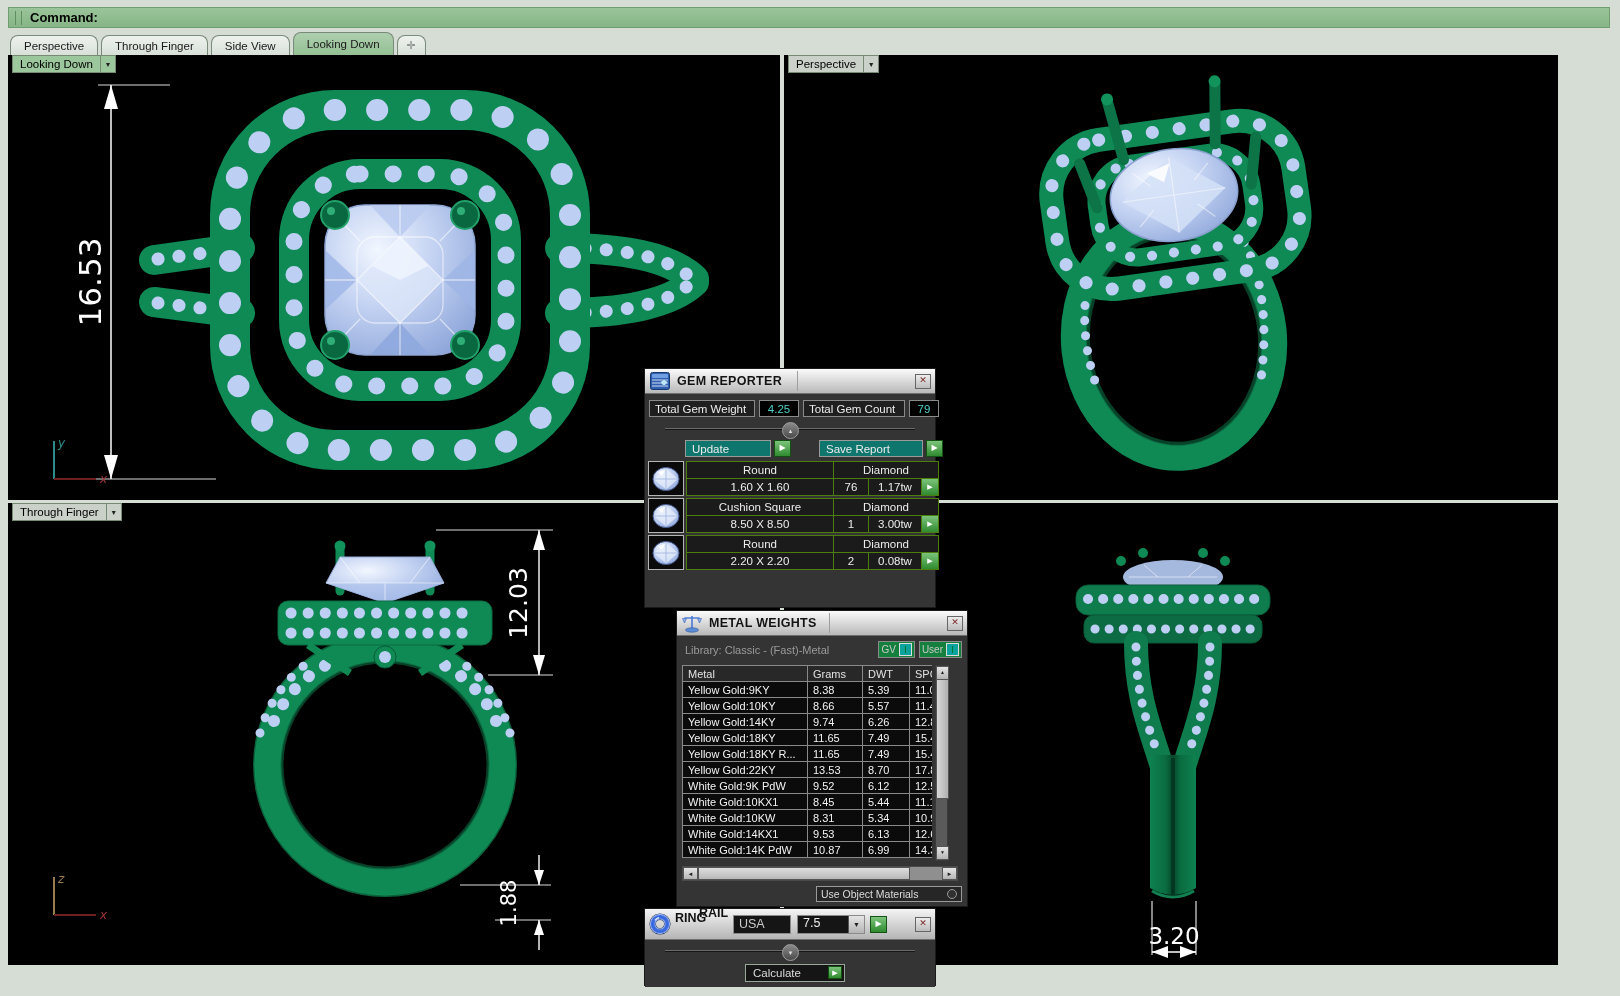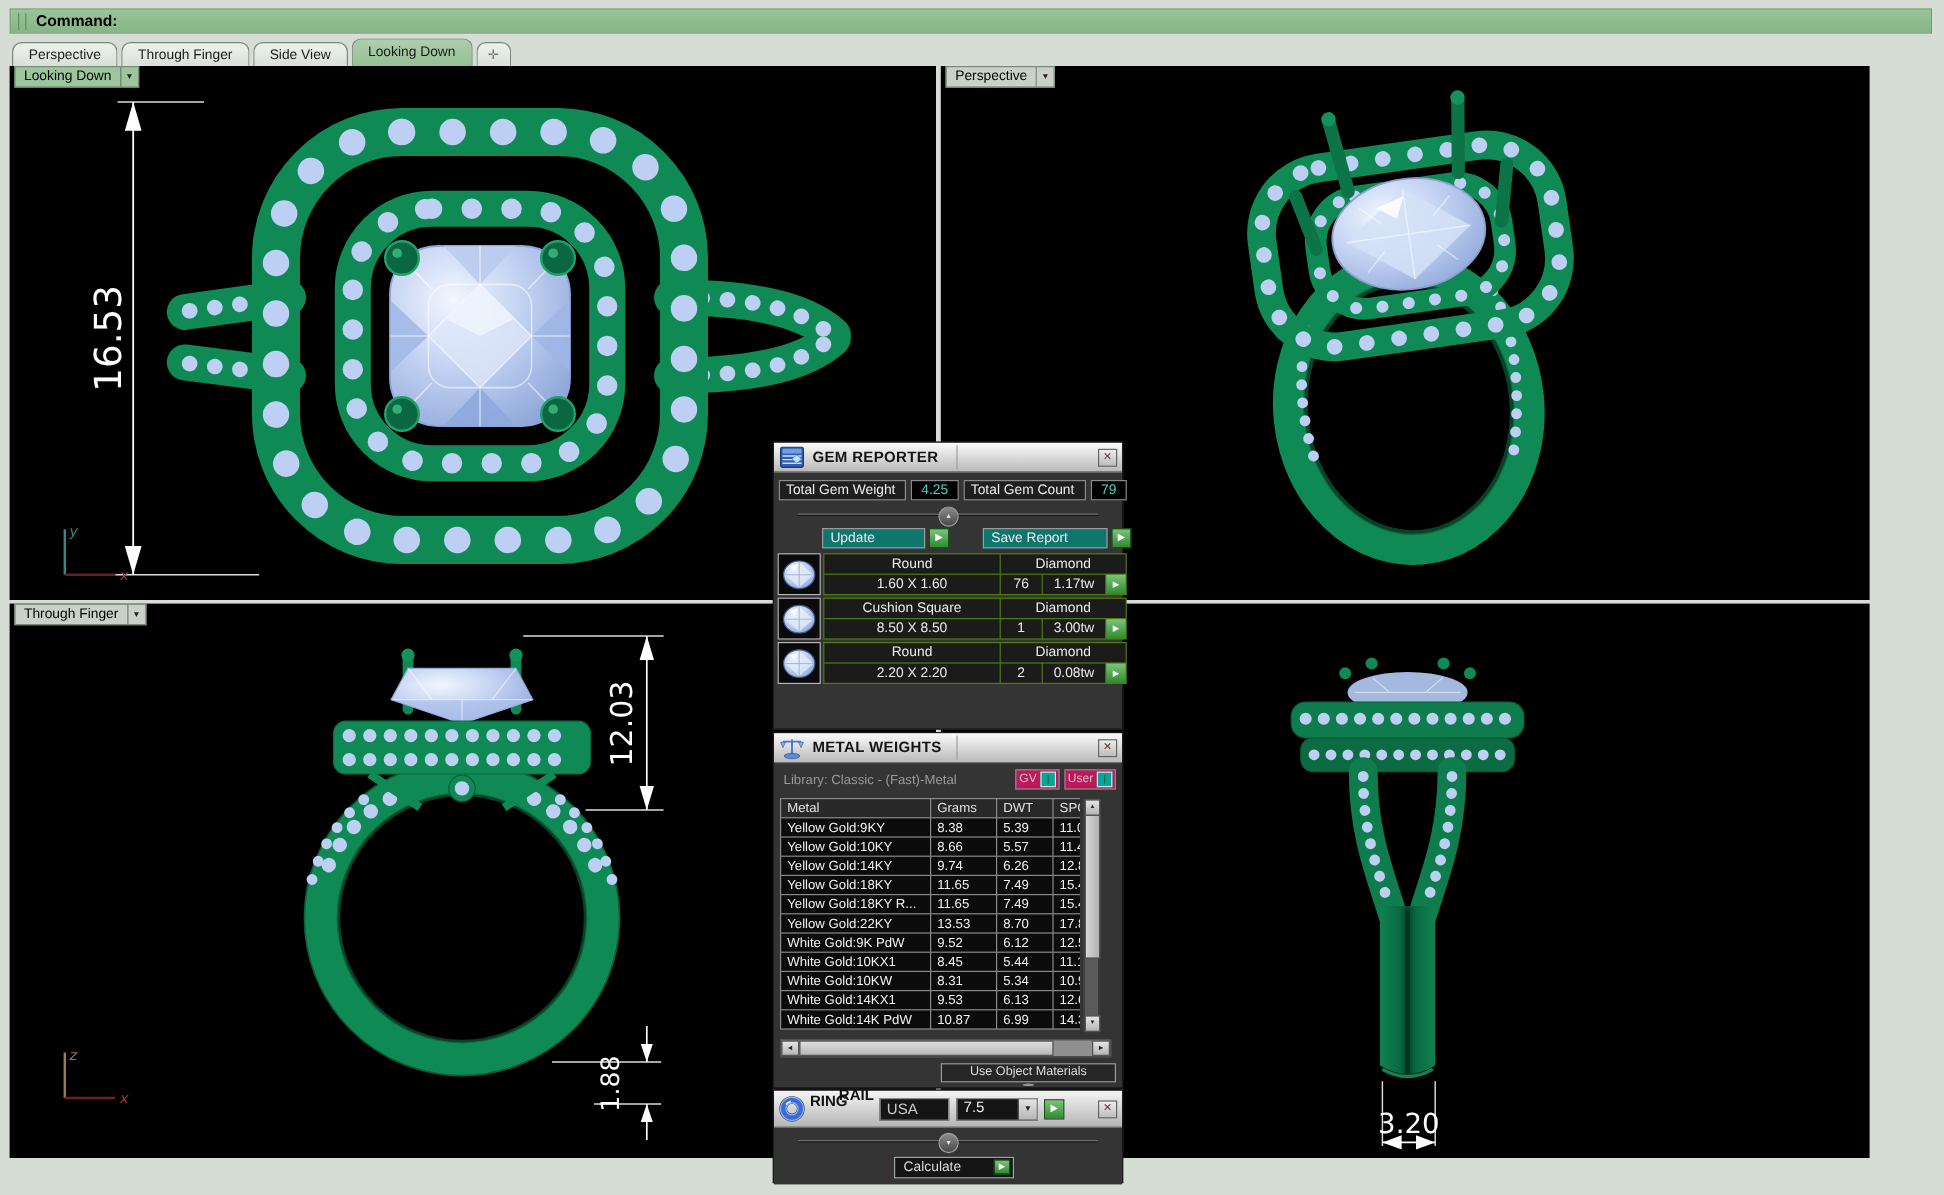--- a/index.html
+++ b/index.html
@@ -24,21 +24,21 @@
   #vp4{left:784px;top:503px;width:774px;height:462px;}
   .vp svg{display:block;}
   .vp-label{position:absolute;top:0;left:4px;display:flex;height:18px;font-size:11.5px;color:#000;}
   .vl-text{border:1px solid #768a76;padding:0 7px;display:flex;align-items:center;}
   .vl-dd{width:14px;border:1px solid #768a76;border-left:none;display:flex;align-items:center;justify-content:center;font-size:7px;color:#222;}
   .green .vl-text,.green .vl-dd, .vl-text.green,.vl-dd.green{background:#9cc79c;}
   .gray .vl-text,.gray .vl-dd{background:#c9d1c9;}
   
   .panel{position:absolute;background:#343434;border:1px solid #1a1a1a;box-sizing:border-box;}
   #gem-reporter{left:644px;top:368px;width:292px;height:240px;}
-  #metal-weights{left:644px;top:610px;width:292px;height:297px;}
+  #metal-weights{left:676px;top:610px;width:292px;height:297px;}
   #ring-rail{left:644px;top:908px;width:292px;height:78px;}
   .ptitle{position:relative;height:24px;background:linear-gradient(#fbfbfb,#b9b9b9);
     border-bottom:1px solid #6e6e6e;display:flex;align-items:center;padding:0 4px;}
   .ptitle::after{content:"";position:absolute;left:152px;top:2px;bottom:2px;width:1px;background:#9f9f9f;}
   .ptext{font-weight:bold;font-size:12.5px;color:#141414;margin-left:6px;letter-spacing:.3px;}
   .picon{width:22px;height:20px;display:flex;align-items:center;justify-content:center;}
   .xbtn{width:14px;height:13px;margin-left:auto;background:linear-gradient(#ececec,#bdbdbd);border:1px solid #666;
     color:#7b2b2b;font-size:9px;line-height:11px;text-align:center;font-weight:bold;z-index:2;}
   .cell{height:17px;box-sizing:border-box;border:1px solid #8a8a8a;display:flex;align-items:center;font-size:11.5px;}
   .lbl{background:#1f1f1f;color:#ececec;padding-left:5px;}
@@ -63,41 +63,41 @@
   .gthumb{width:36px;height:35px;border:1px solid #b5b5b5;background:#0a0a0a;box-sizing:border-box;
     display:flex;align-items:center;justify-content:center;}
   .ggrid{display:grid;grid-template-columns:146px 34px 52px 16px;grid-auto-rows:16px;gap:1px;
     background:#4d7c0f;padding:1px;height:35px;box-sizing:border-box;}
   .gc{background:#1b1b1b;color:#ececec;font-size:11.5px;display:flex;align-items:center;justify-content:center;}
   .gc.mat{grid-column:2/5;}
   .gc.pbtn{background:linear-gradient(#7cc47c,#2f8b2f);padding:0;}
   
   .libr{position:absolute;top:30px;left:8px;right:5px;display:flex;align-items:center;}
   .libtext{flex:1;color:#9a9a9a;font-size:11px;}
-  .togbtn{display:flex;align-items:center;border:1px solid #8a8a8a;background:#be185d;height:15px;
+  .togbtn{display:flex;align-items:center;border:1px solid #8a8a8a;background:#15803d;height:15px;
     padding:0 2px;margin-left:4px;color:#c9c9c9;font-size:10px;gap:3px;}
   .tealind{width:11px;height:11px;background:#0ba39b;border:1px solid #dcdcdc;position:relative;}
   .tealind::after{content:"";position:absolute;left:5px;top:2px;bottom:2px;width:1px;background:#073;}
   .mtable-wrap{position:absolute;top:54px;left:5px;width:250px;height:196px;overflow:hidden;}
   .mgrid{display:grid;grid-template-columns:124px 54px 46px 42px;grid-auto-rows:15px;gap:1px;
     background:#8a8a8a;padding:1px;width:272px;box-sizing:border-box;}
   .mh{background:#282828;color:#e2e2e2;font-size:11px;display:flex;align-items:center;padding-left:5px;}
   .mc{background:#0b0b0b;color:#f2f2f2;font-size:11px;display:flex;align-items:center;padding-left:5px;white-space:nowrap;overflow:hidden;}
   .vscroll{position:absolute;top:54px;left:258px;width:13px;height:196px;background:#5a5a5a;border:1px solid #3a3a3a;box-sizing:border-box;}
   .sarrow{position:absolute;left:0;width:11px;height:12px;background:linear-gradient(#e5e5e5,#b5b5b5);
     border:1px solid #555;color:#222;font-size:5px;text-align:center;line-height:11px;}
   .sa-up{top:0;}.sa-dn{bottom:0;}
   .vthumb{position:absolute;left:0;top:13px;width:11px;height:118px;background:linear-gradient(90deg,#d8d8d8,#b0b0b0);border:1px solid #555;}
   .hscroll{position:absolute;top:255px;left:5px;width:276px;height:15px;background:#8f8f8f;border:1px solid #4a4a4a;box-sizing:border-box;}
   .ha{position:absolute;top:0;width:15px;height:13px;background:linear-gradient(#e5e5e5,#b5b5b5);border:1px solid #555;
      color:#222;font-size:6px;text-align:center;line-height:12px;box-sizing:border-box;}
   .ha-l{left:0;}.ha-r{right:0;}
   .hthumb{position:absolute;left:15px;top:0;width:212px;height:13px;background:linear-gradient(#dedede,#b8b8b8);border:1px solid #555;box-sizing:border-box;}
   .uom{position:absolute;top:275px;right:5px;width:146px;height:16px;background:#262626;border:1px solid #9a9a9a;
-    color:#dcdcdc;font-size:10.5px;display:flex;align-items:center;padding:0 4px;box-sizing:border-box;gap:4px;flex-direction:column;}
+    color:#dcdcdc;font-size:10.5px;display:flex;align-items:center;padding:0 4px;box-sizing:border-box;gap:4px;}
   .uom span:first-child{flex:1;}
   .uom-circ{width:8px;height:8px;border-radius:50%;border:1px solid #9a9a9a;background:#303030;}
   
   .rr-head{position:relative;height:30px;background:linear-gradient(#f4f4f4,#b5b5b5);border-bottom:1px solid #6e6e6e;
     display:flex;align-items:center;padding:0 4px;}
   .rr-title{position:relative;width:62px;height:28px;font-weight:bold;font-size:12.5px;color:#111;}
   .rt1{position:absolute;left:4px;top:1px;}
   .rt2{position:absolute;left:28px;bottom:18px;}
   .rr-usa{width:58px;height:19px;background:#151515;border:1px solid #8a8a8a;color:#c9c9c9;font-size:12.5px;
     display:flex;align-items:center;padding-left:5px;box-sizing:border-box;}

